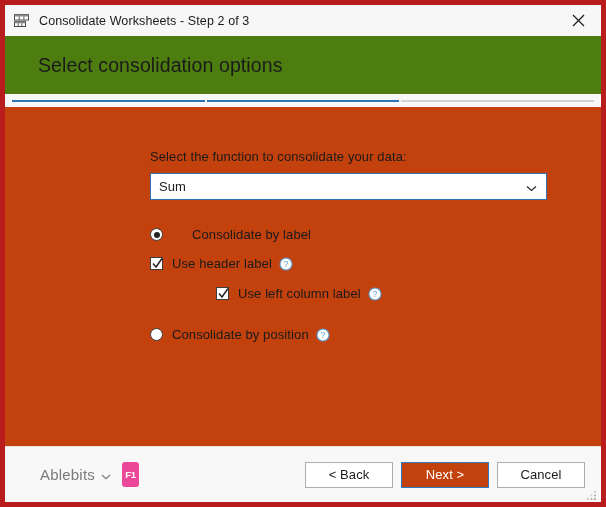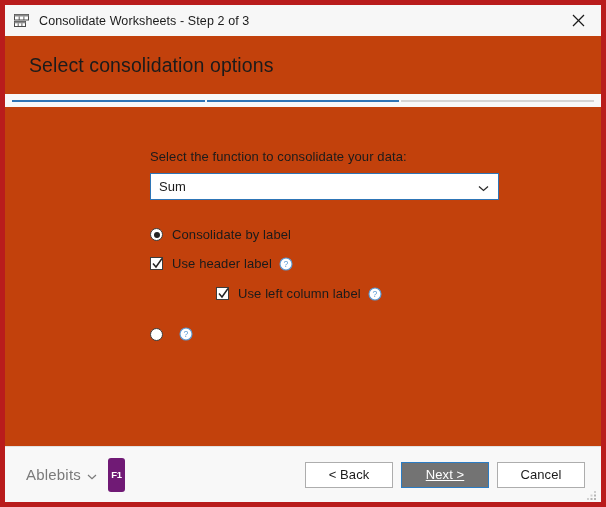--- a/index.html
+++ b/index.html
@@ -57,24 +57,24 @@
     display: flex;
     align-items: center;
     justify-content: center;
     cursor: default;
   }
   #close-button svg { display: block; }
 
   
   #header {
     flex: 0 0 58px;
-    background: #c2410c;
-    display: flex;
-    align-items: center;
-    padding-left: 24px;
+    background: #4d7c0f;
+    display: flex;
+    align-items: center;
+    padding-left: 33px;
     box-sizing: border-box;
   }
   #page-title {
     font-size: 19.5px;
     color: #1b1b1b;
     font-weight: normal;
     letter-spacing: 0.1px;
   }
 
   
@@ -110,21 +110,21 @@
 
   #function-label {
     font-size: 13px;
     color: #1b1b1b;
     margin-bottom: 9px;
     letter-spacing: 0.1px;
   }
 
   #function-select {
     position: relative;
-    width: 349px;
+    width: 397px;
     height: 27px;
     box-sizing: border-box;
     border: 1px solid #2e75b6;
     background: #ffffff;
     display: flex;
     align-items: center;
     cursor: default;
   }
   #function-select-value {
     font-size: 13px;
@@ -138,21 +138,21 @@
     transform: translateY(-50%);
     display: block;
   }
 
   
   .opt-row {
     display: flex;
     align-items: center;
     cursor: default;
   }
-  #radio-label-row { margin-top: 27px; }
+  #radio-label-row { margin-top: 27px; gap: 20px; }
   #check-header-row { margin-top: 14px; }
   #check-left-row   { margin-top: 15px; margin-left: 22px; padding-left: 44px; }
   #radio-position-row { margin-top: 26px; }
 
   .radio {
     width: 13px;
     height: 13px;
     flex: 0 0 13px;
     border-radius: 50%;
     border: 1px solid #3c3c3c;
@@ -205,44 +205,44 @@
     cursor: default;
   }
 
   
   #footer {
     flex: 0 0 56px;
     background: #f8f8f8;
     border-top: 1px solid #e2e2e2;
     display: flex;
     align-items: center;
-    padding: 0 16px 0 21px;
+    padding: 0 16px 0 35px;
     box-sizing: border-box;
     position: relative;
   }
   #brand {
     display: flex;
     align-items: center;
     cursor: default;
   }
   #brand-name {
     font-size: 15px;
     color: #7a7a7a;
     letter-spacing: 0.2px;
   }
   #brand-chevron {
     margin-left: 6px;
     display: block;
   }
   #f1-badge {
     margin-left: 11px;
     width: 17px;
-    height: 34px;
+    height: 25px;
     border-radius: 3px;
-    background: #701a75;
+    background: #ec4899;
     color: #ffffff;
     font-size: 9.5px;
     font-weight: bold;
     display: flex;
     align-items: center;
     justify-content: center;
     letter-spacing: -0.3px;
   }
 
   #footer-buttons {
@@ -261,24 +261,23 @@
     font-size: 13px;
     font-family: "Liberation Sans", sans-serif;
     display: flex;
     align-items: center;
     justify-content: center;
     cursor: default;
     letter-spacing: 0.1px;
   }
   .btn + .btn { margin-left: 8px; }
   .btn.primary {
-    background: #737373;
+    background: #c2410c;
     border-color: #2b7cc4;
     color: #ffffff;
-    text-decoration: underline;
   }
 
   #resize-grip {
     position: absolute;
     right: 3px;
     bottom: 2px;
     width: 12px;
     height: 12px;
     display: block;
   }
@@ -364,20 +363,21 @@
         <span class="help-icon">
           <svg width="14" height="14" viewBox="0 0 14 14">
             <circle cx="7" cy="7" r="6" fill="#ffffff" stroke="#5b9bd5" stroke-width="1.1"></circle>
             <text x="7" y="10.4" font-family="Liberation Sans, sans-serif" font-size="8.6" fill="#5b9bd5" text-anchor="middle">?</text>
           </svg>
         </span>
       </div>
 
       <div class="opt-row" id="radio-position-row">
         <span class="radio"></span>
+        <span class="opt-text">Consolidate by position</span>
         <span class="help-icon">
           <svg width="14" height="14" viewBox="0 0 14 14">
             <circle cx="7" cy="7" r="6" fill="#ffffff" stroke="#5b9bd5" stroke-width="1.1"></circle>
             <text x="7" y="10.4" font-family="Liberation Sans, sans-serif" font-size="8.6" fill="#5b9bd5" text-anchor="middle">?</text>
           </svg>
         </span>
       </div>
 
     </div>
   </div>

